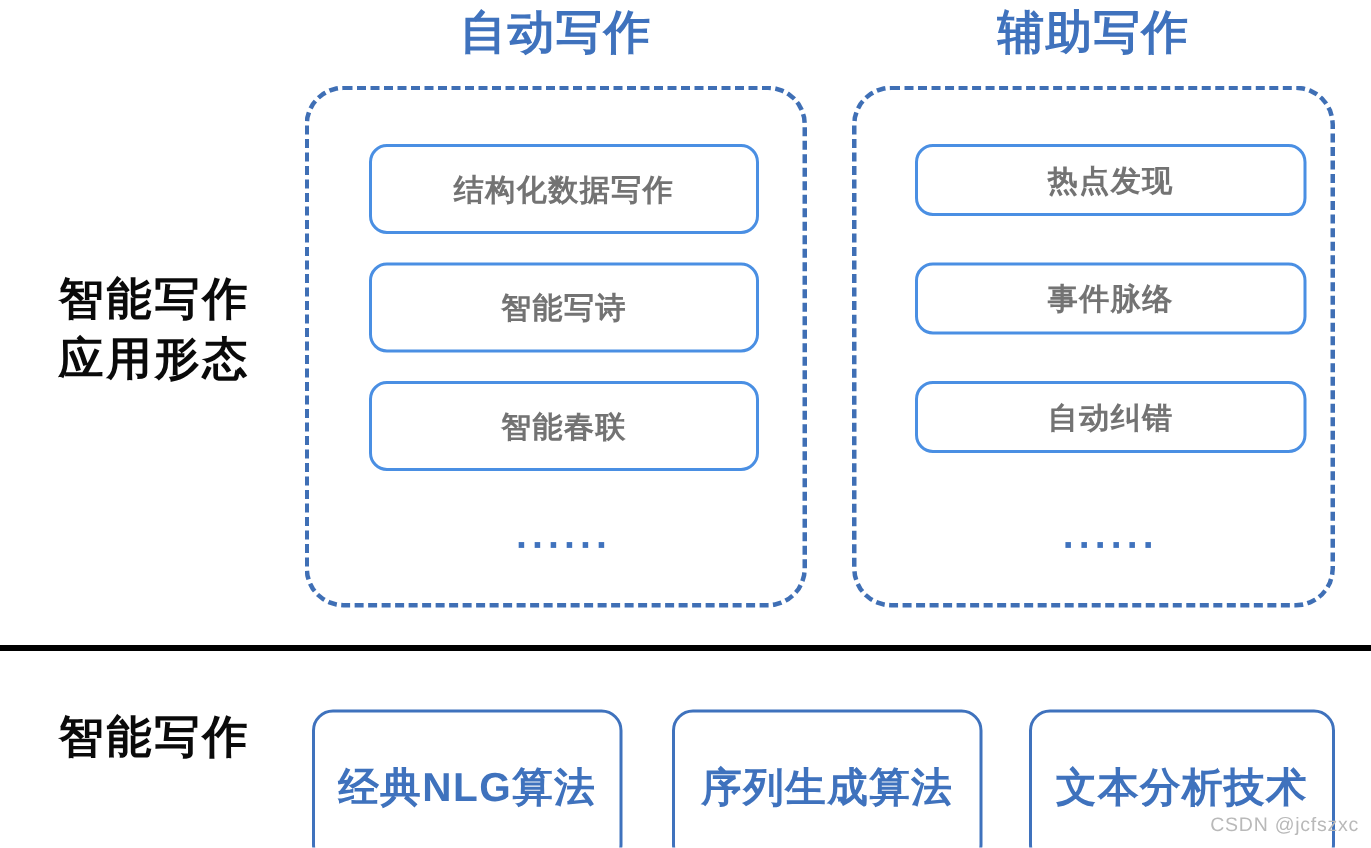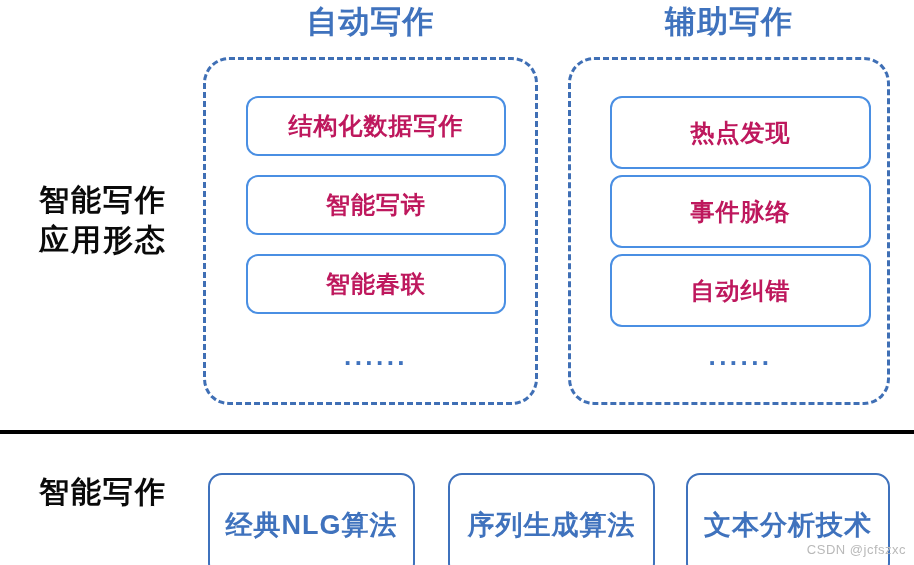--- a/index.html
+++ b/index.html
@@ -54,29 +54,29 @@
   
   .item-box {
     position: absolute;
     box-sizing: border-box;
     border: 2.5px solid #4a8fe3;
     border-radius: 12px;
     background: #ffffff;
     display: flex;
     align-items: center;
     justify-content: center;
-    font-size: 24px;
+    font-size: 20px;
     font-weight: bold;
-    color: #be185d;
+    color: #737373;
     letter-spacing: 1px;
     white-space: nowrap;
   }
 
   .group.left  .item-box { left: 40px;  width: 260px; height: 60px; }
-  .group.right .item-box { left: 39px;  width: 261px; height: 73px; }
+  .group.right .item-box { left: 39px;  width: 261px; height: 48px; }
 
   .item-box.r0 { top: 36px; }
   .item-box.r1 { top: 115px; }
   .item-box.r2 { top: 194px; }
 
   
   .ellipsis {
     position: absolute;
     top: 288px;
     height: 30px;

